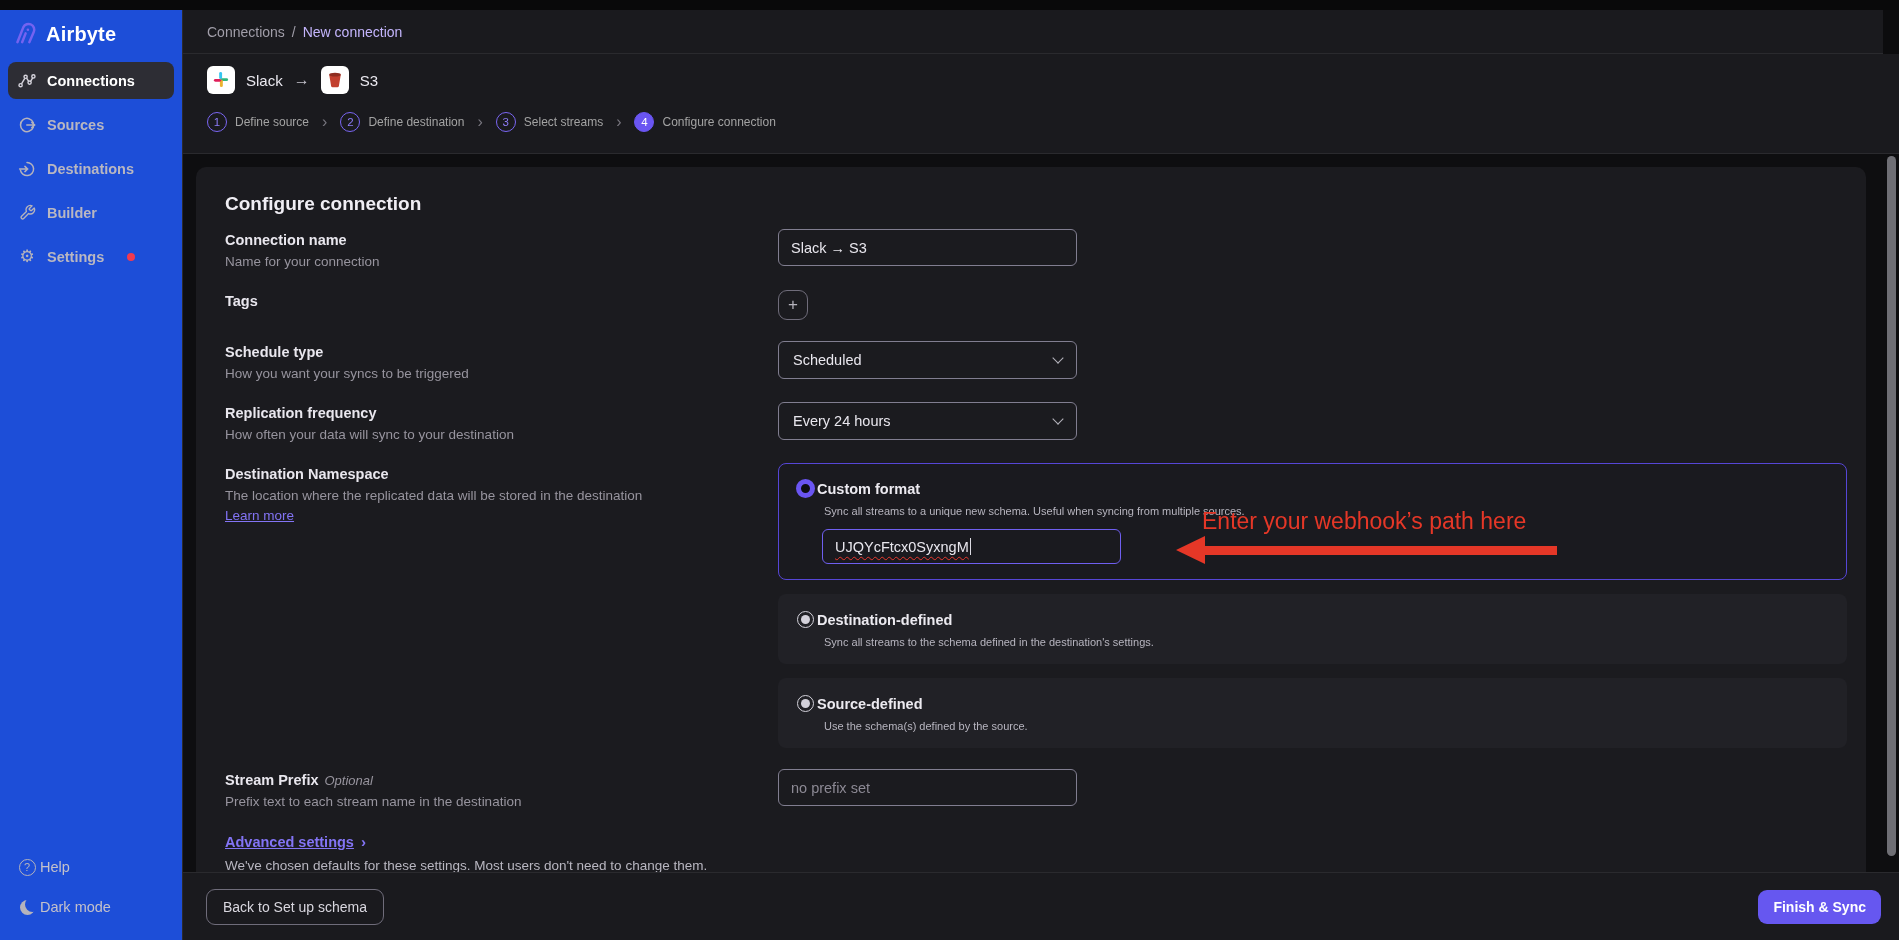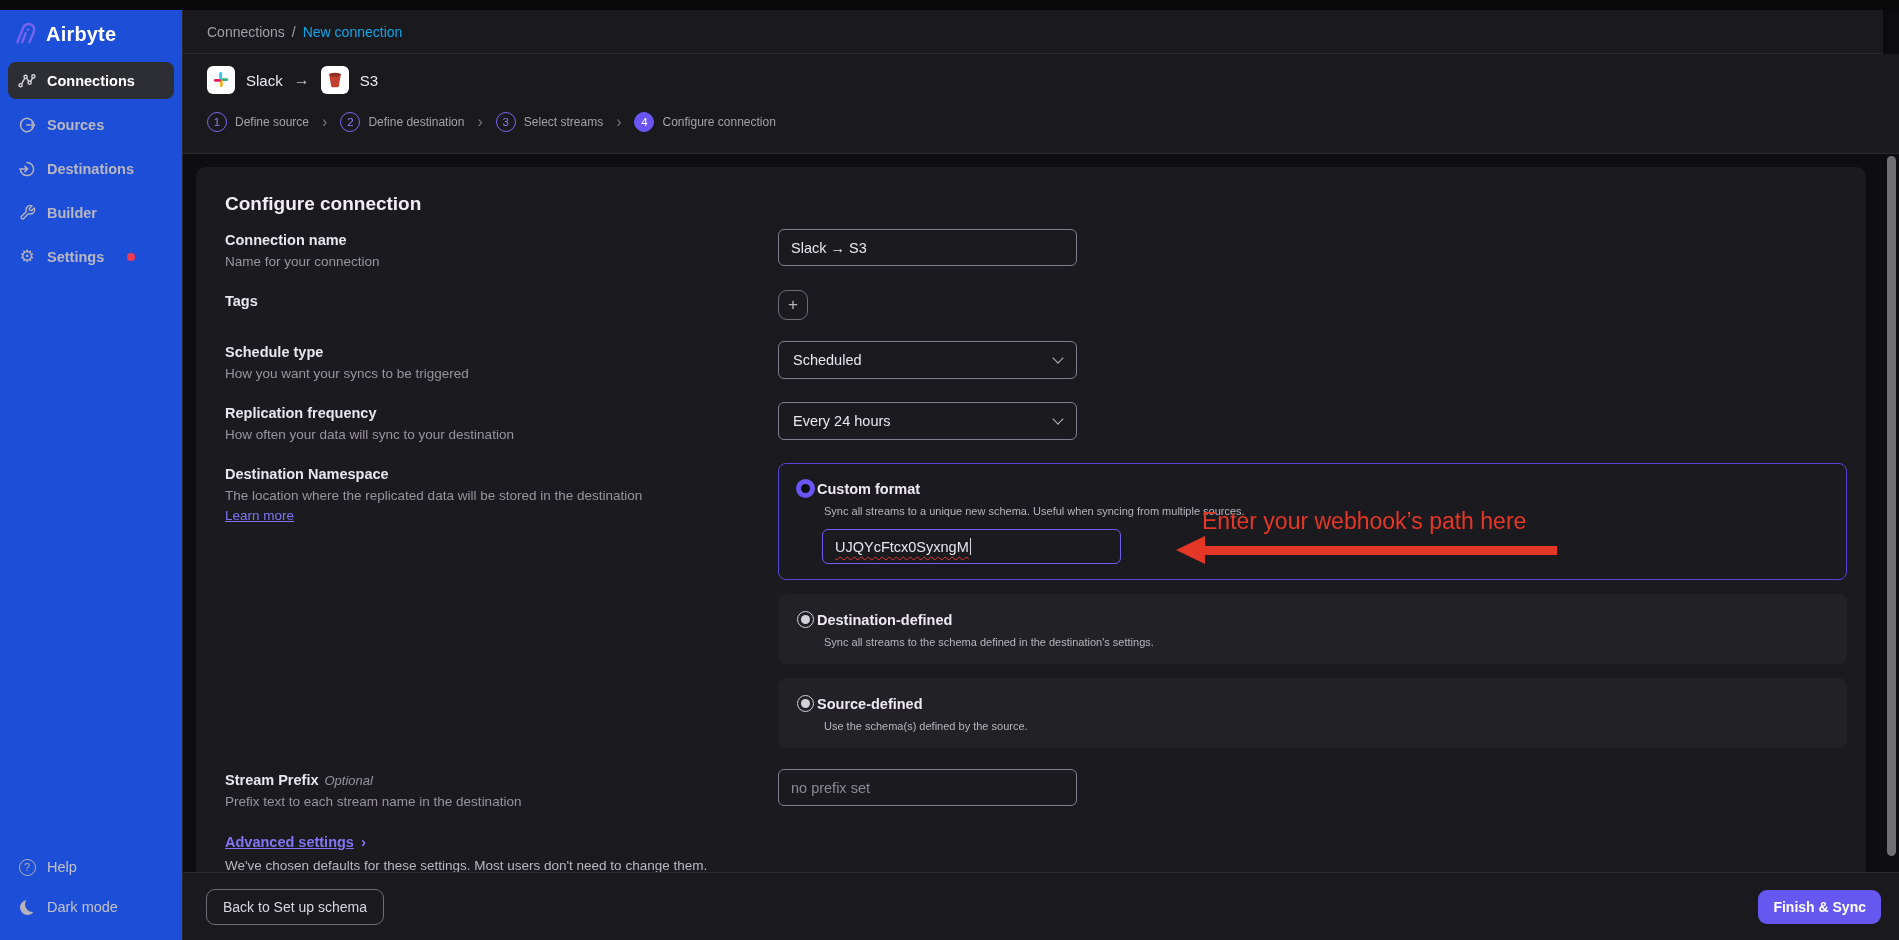--- a/index.html
+++ b/index.html
@@ -13,33 +13,33 @@
   .brand{display:flex;align-items:center;gap:9px;padding:9px 12px 8px 10px}
   .brand-name{color:#ffffff;font-size:20px;font-weight:bold;letter-spacing:.2px}
   .nav{display:flex;flex-direction:column;gap:7px;padding:4px 8px}
   .nav-item{display:flex;align-items:center;gap:11px;height:37px;padding:0 10px;
     border-radius:8px;color:#b9b7c1;font-size:14.5px;font-weight:bold;cursor:pointer}
   .nav-item.active{background:#2d2d34;color:#ffffff}
   .nav-icon{width:18px;display:flex;justify-content:center;align-items:center}
   .gear-glyph{font-size:17px;line-height:1;color:#b5b3bc}
   .dot{width:8px;height:8px;border-radius:50%;background:#f23a50;margin-left:12px}
   .sidebar-bottom{margin-top:auto;display:flex;flex-direction:column;gap:6px;padding:0 8px 16px}
-  .side-bottom-item{display:flex;align-items:center;gap:11px;height:34px;padding:0 10px;
+  .side-bottom-item{display:flex;align-items:center;gap:4px;height:34px;padding:0 10px;
     color:#c3c1ca;font-size:14.5px;cursor:pointer}
   .qicon{width:17px;height:17px;border:1.5px solid #b5b3bc;border-radius:50%;
     display:flex;align-items:center;justify-content:center;color:#b5b3bc;font-size:11px}
   .qicon::after{content:"?"}
   .moon{width:15px;height:15px;border-radius:50%;box-shadow:inset 5px -3px 0 0 #b5b3bc}
 
   
   .main{flex:1;display:flex;flex-direction:column;min-width:0;position:relative}
   .breadcrumb-bar{height:44px;background:#1a1a1e;border-bottom:1px solid #2a2a2e;
     display:flex;align-items:center;padding-left:24px;font-size:14px;gap:7px}
   .crumb-parent,.crumb-sep{color:#a19ea9}
-  .crumb-current{color:#0ea5e9}
+  .crumb-current{color:#c4b5fd}
   .scroll-corner{position:absolute;right:0;top:0;width:16px;height:44px;background:#0c0c0e}
 
   .connector-header{height:100px;background:#1a1a1e;border-bottom:1px solid #2a2a2e;
     padding:10px 0 0 24px}
   .connector-row{display:flex;align-items:center;gap:11px;height:32px}
   .conn-icon{width:28px;height:28px;border-radius:6px;background:#ffffff;
     display:flex;align-items:center;justify-content:center;flex-shrink:0}
   .conn-name{color:#ebe9f0;font-size:15px}
   .conn-arrow{color:#c6c4ce;font-size:16px}
 

